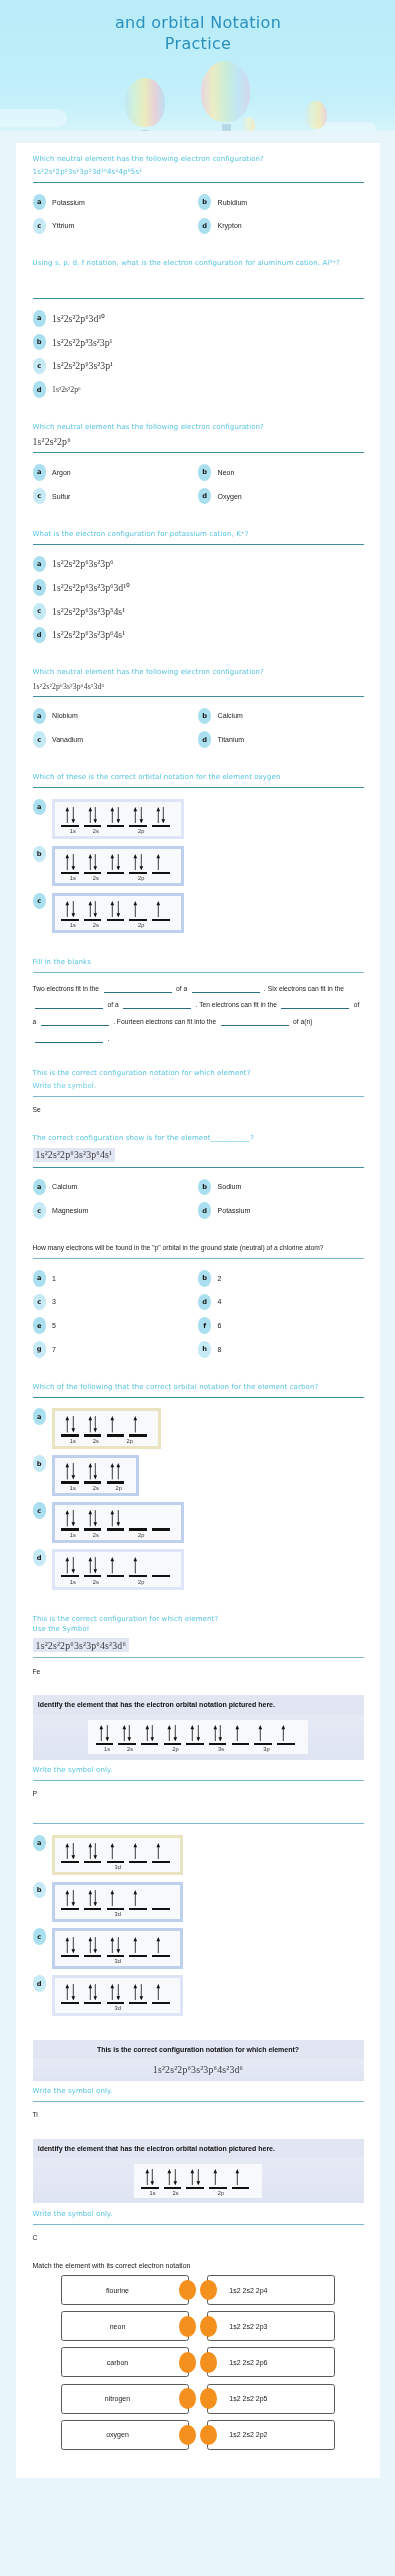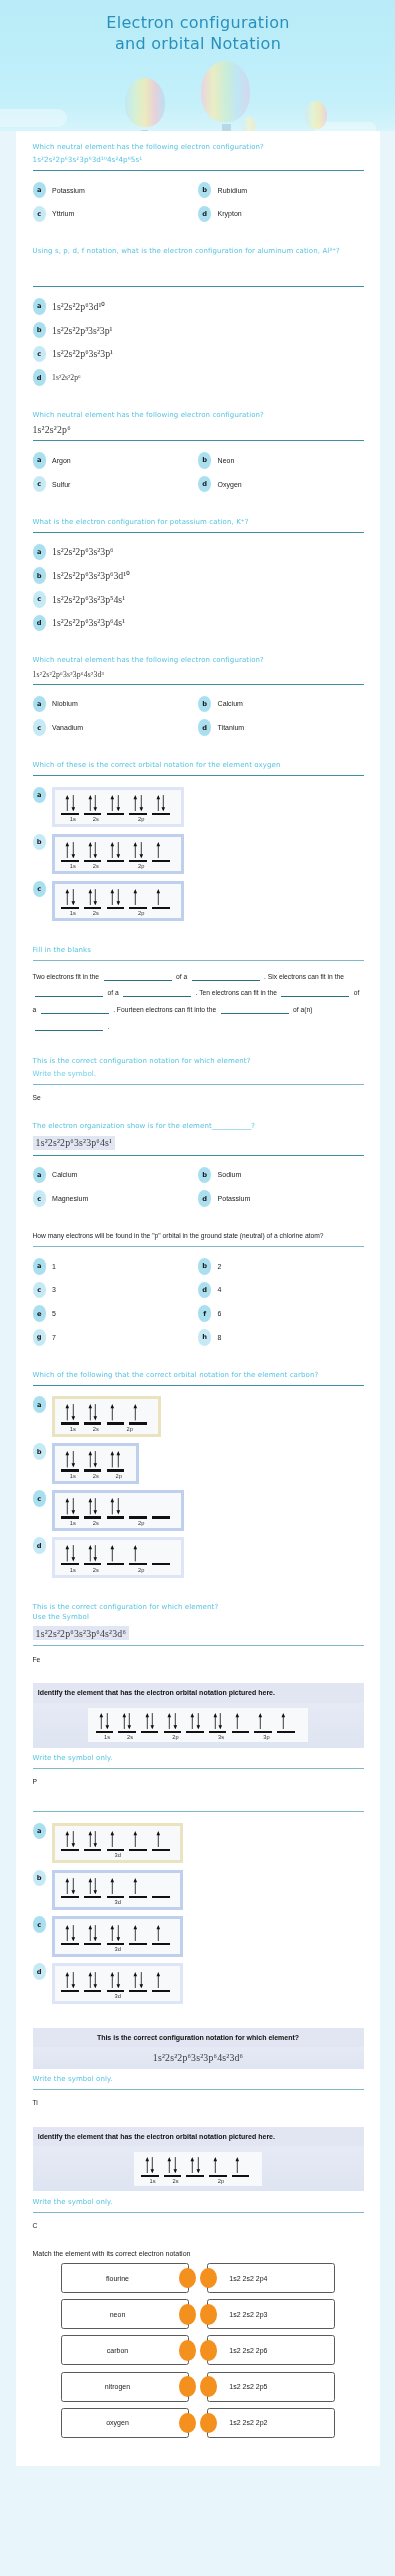--- a/index.html
+++ b/index.html
@@ -37,21 +37,21 @@
       background:linear-gradient(90deg,#d6eef7,#eef5cf,#f7e9b8);}
   .basket{position:absolute;background:#b7d9e6;z-index:1;}
   .bs1{width:7.2px;height:5.7px;left:141px;top:130px;}
   .bs2{width:8.8px;height:6.7px;left:222px;top:124px;}
   .cloud{position:absolute;background:rgba(255,255,255,.35);border-radius:20.6px;z-index:0;}
   .c1{width:77px;height:17.5px;left:-10.3px;top:109px;}
   .c2{width:62px;height:13.4px;left:314px;top:122px;}
 
   .sheet{
     background:#ffffff;
-    margin:0 auto;
+    margin:12px auto;
     width:364px;
     padding-bottom:5.2px;
   }
   .q{
     padding:11.3px 16.5px 9.3px 16.5px;
     border-bottom:0;
   }
   .q-hand{
     font-family:"DejaVu Sans", sans-serif;
     color:#55c3e0;
@@ -172,22 +172,22 @@
   .match-item.left{justify-content:center;padding-right:15.5px;}
   .sheet-pad{height:13.4px;}
 </style>
 </head>
 <body>
 
 <div class="hero">
   <div class="cloud c1"></div>
   <div class="cloud c2"></div>
   <div class="hero-title">
-    <div>Electron configuration</div>
     <div>and orbital Notation</div>
+    <div>Practice</div>
   </div>
   <div class="balloon b2"></div>
   <div class="basket bs2"></div>
   <div class="balloon b1"></div>
   <div class="basket bs1"></div>
   <div class="balloon b3"></div>
   <div class="balloon b4"></div>
 </div>
 
 <div class="sheet">
@@ -618,21 +618,21 @@
   </div>
 
   <div class="q">
     <div class="q-hand">This is the correct configuration notation for which element?</div>
     <div class="conf-hand">Write the symbol.</div>
     <hr class="rule rule-thin">
     <div class="ans">Se</div>
   </div>
 
   <div class="q">
-    <div class="q-hand">The electron organization show is for the element___________?</div>
+    <div class="q-hand">The correct configuration show is for the element___________?</div>
     <div class="conf"><span class="conf-hl">1s²2s²2p⁶3s²3p⁶4s¹</span></div>
     <hr class="rule">
     <div class="opts two">
       <div class="opt">
           <span class="bub">a</span>
           <span class="opt-txt">Calcium</span>
         </div>
       <div class="opt">
           <span class="bub">b</span>
           <span class="opt-txt">Sodium</span>

